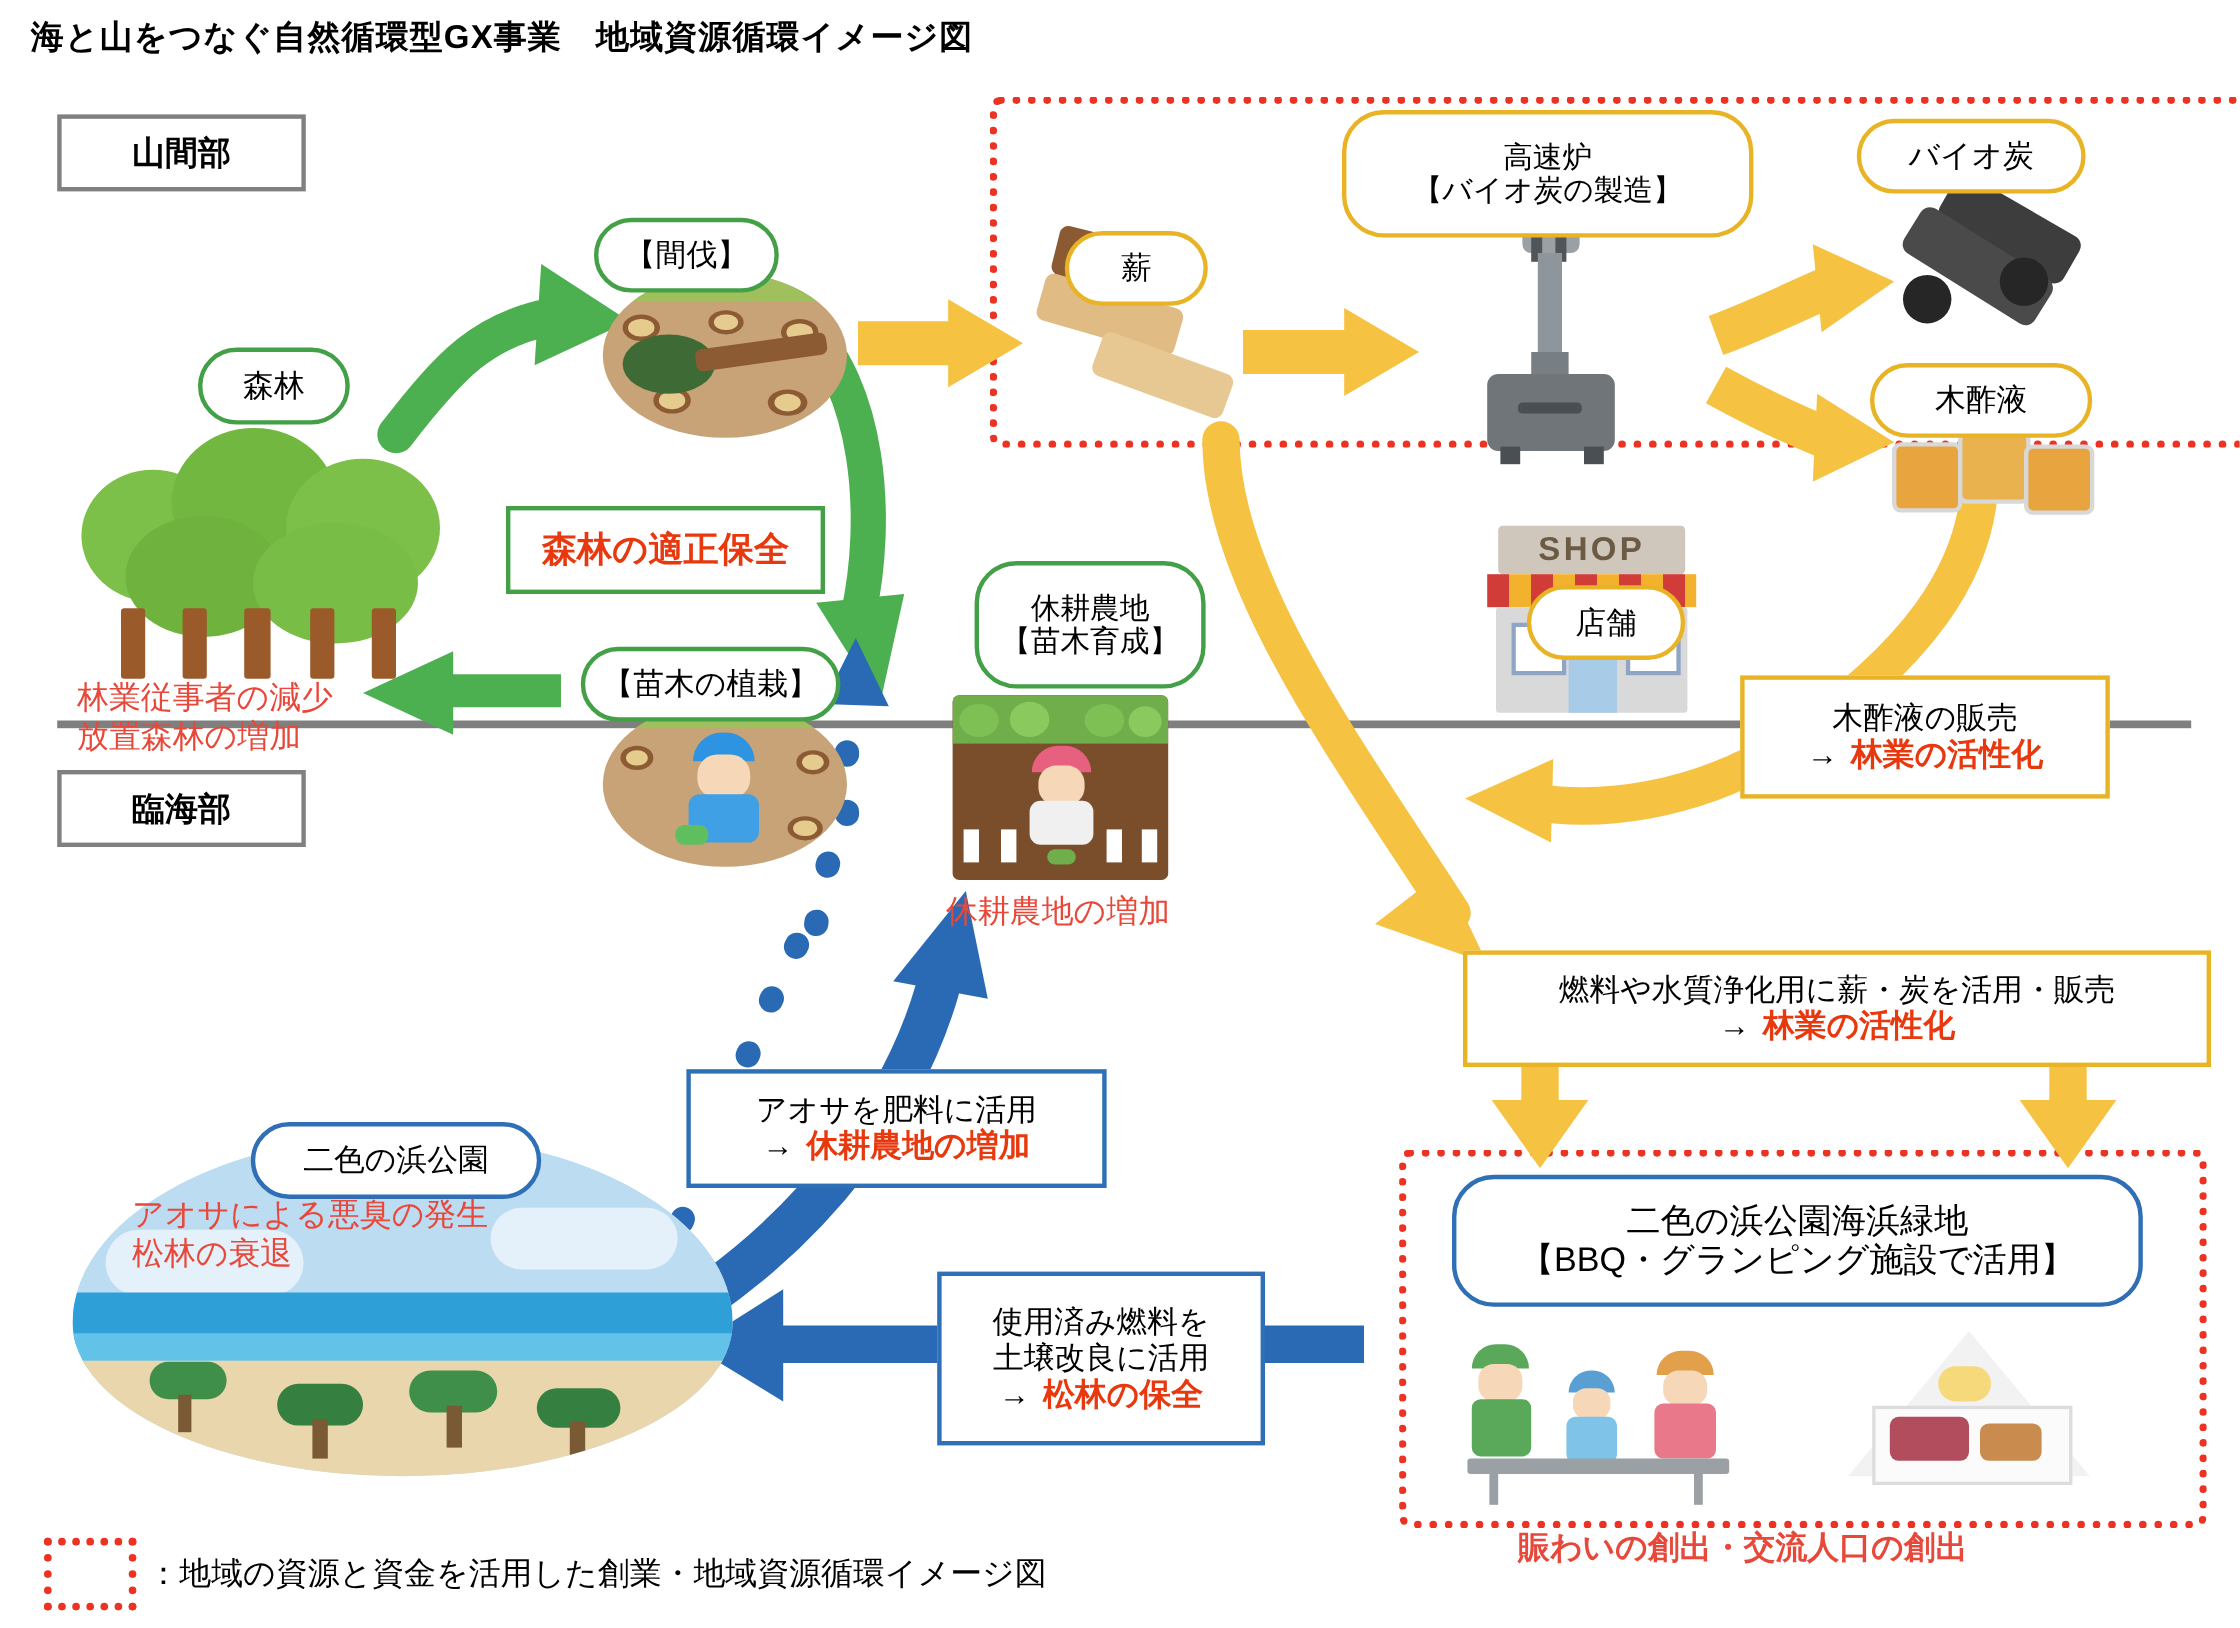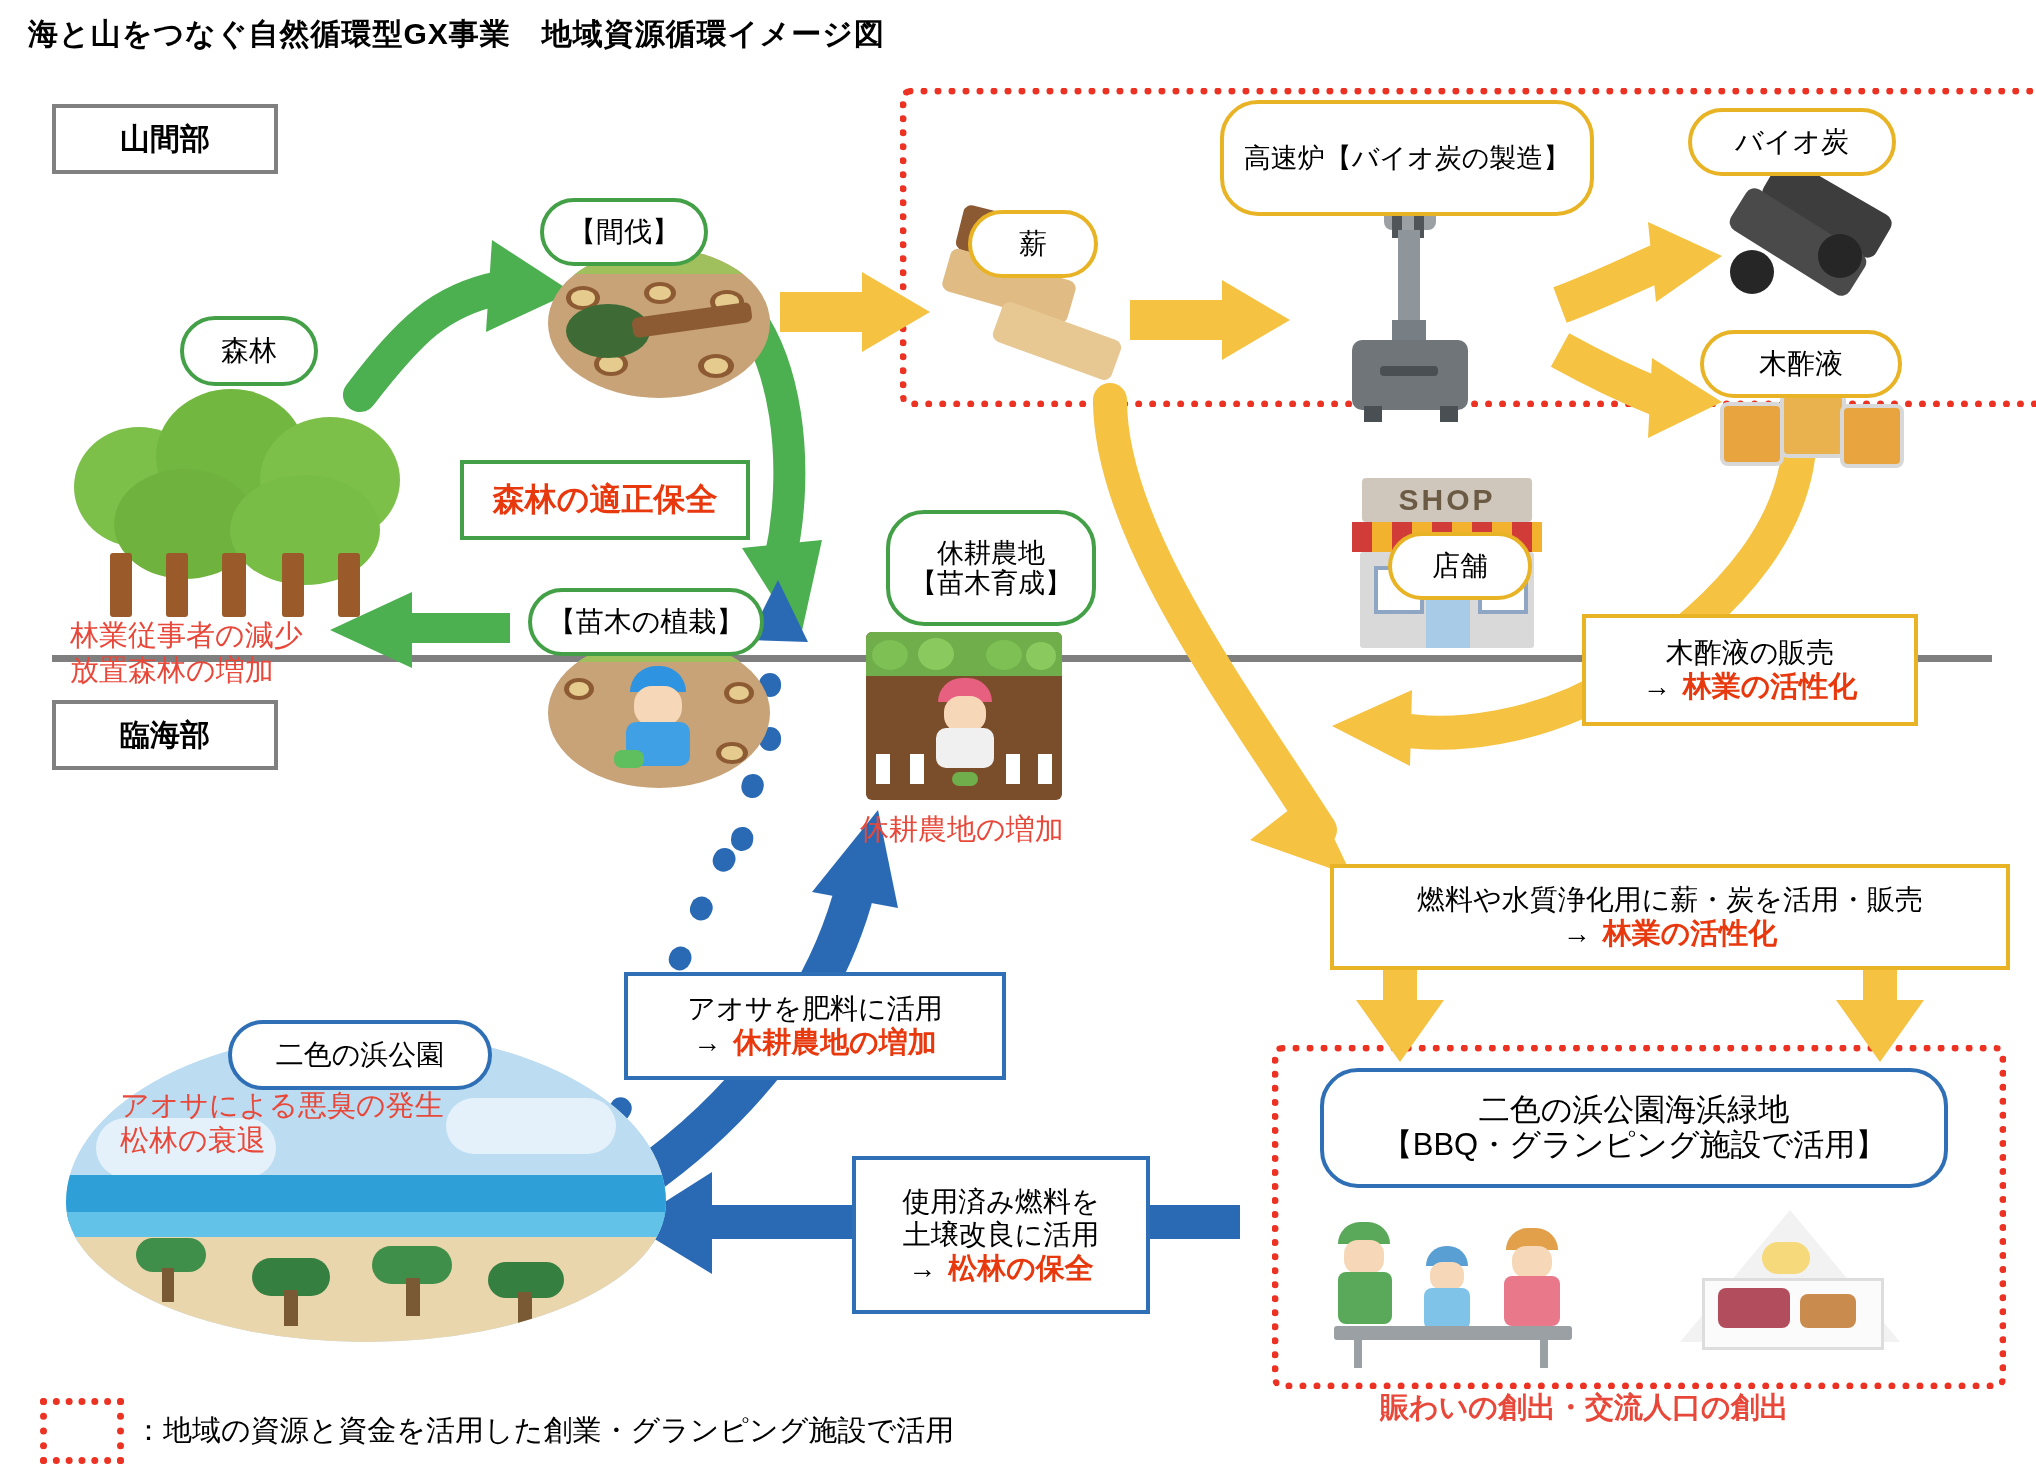--- a/index.html
+++ b/index.html
@@ -277,21 +277,21 @@
 
 <div class="abs pill green" style="left:528px;top:588px;width:228px;height:60px;">【苗木の植栽】</div>
 
 <div class="abs pill green two" style="left:886px;top:510px;width:202px;height:108px;flex-direction:column;">
   <span>休耕農地</span>
   <span>【苗木育成】</span>
 </div>
 
 <div class="abs pill yellow" style="left:968px;top:210px;width:122px;height:60px;">薪</div>
 
-<div class="abs pill yellow two" style="left:1220px;top:100px;width:366px;height:108px;flex-direction:row;">
+<div class="abs pill yellow two" style="left:1220px;top:100px;width:366px;height:108px;flex-direction:column;">
   <span>高速炉</span>
   <span>【バイオ炭の製造】</span>
 </div>
 
 <div class="abs pill yellow" style="left:1688px;top:108px;width:200px;height:60px;">バイオ炭</div>
 
 <div class="abs pill yellow" style="left:1700px;top:330px;width:194px;height:60px;">木酢液</div>
 
 <div class="abs pill yellow" style="left:1388px;top:532px;width:136px;height:60px;">店舗</div>
 
@@ -350,15 +350,15 @@
   <div>アオサによる悪臭の発生</div>
   <div>松林の衰退</div>
 </div>
 
 <div class="abs red-note" style="left:1380px;top:1390px;width:560px;z-index:9;font-weight:700;">賑わいの創出・交流人口の創出</div>
 
 <div class="abs" id="legend">
   <div id="legend-swatch"></div>
   <div id="legend-text" style="display:flex;align-items:center;">
     <span>：</span>
-    <span>地域の資源と資金を活用した創業・グランピング施設で活用</span>
+    <span>地域の資源と資金を活用した創業・地域資源循環イメージ図</span>
   </div>
 </div>
 
 </body></html>

